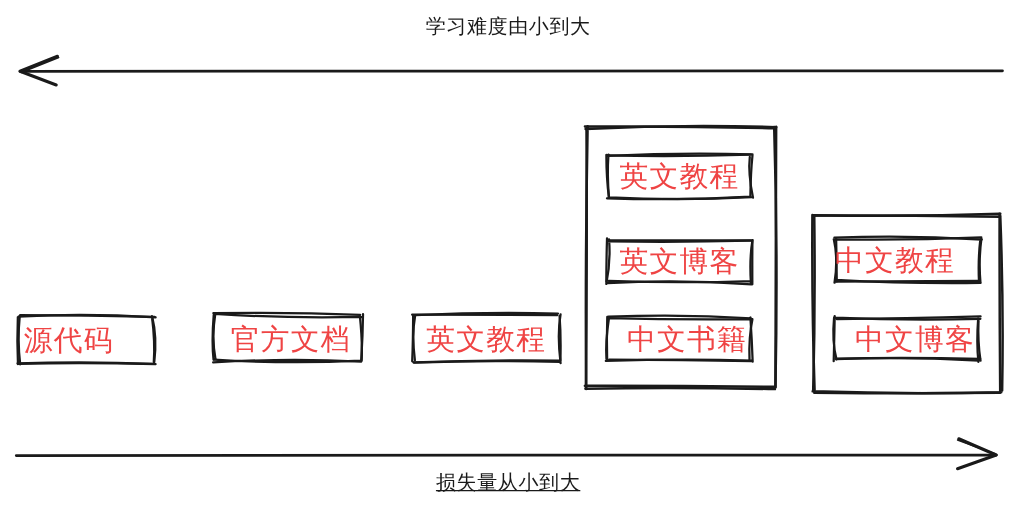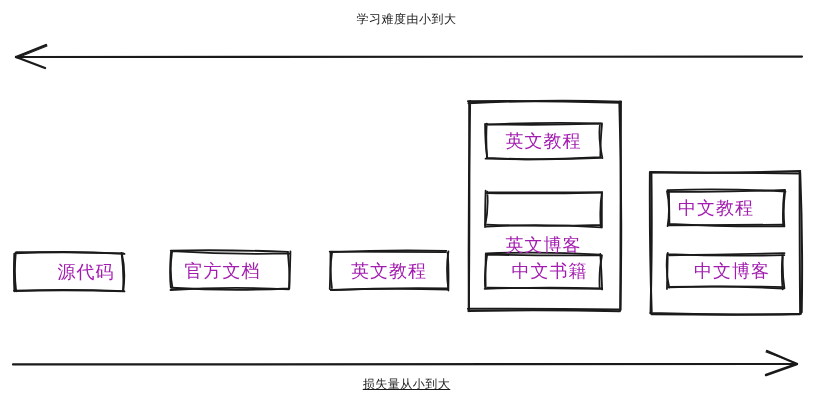--- a/index.html
+++ b/index.html
@@ -16,45 +16,45 @@
   }
   #canvas {
     position: absolute;
     left: 0;
     top: 0;
     width: 813px;
     height: 414px;
   }
   .axis-label {
     position: absolute;
-    font-size: 12px;
+    font-size: 16px;
     color: #1a1a1a;
     letter-spacing: 0.5px;
     white-space: nowrap;
     text-align: center;
     font-family: "DejaVu Sans", "Liberation Sans", sans-serif;
   }
   #top-label {
     left: 0; right: 0;
     top: 11px;
   }
   #bottom-label {
     left: 0; right: 0;
     top: 376px;
     text-decoration: underline;
   }
   .node-label {
     position: absolute;
-    font-size: 18px;
-    color: #a21caf;
+    font-size: 23px;
+    color: #ef4444;
     letter-spacing: 1px;
     white-space: nowrap;
     text-align: center;
     line-height: 1;
-    font-family: Liberation Serif, serif;
+    font-family: Liberation Mono, monospace;
     pointer-events: none;
   }
 </style>
 </head>
 <body>
 
 <svg id="canvas" viewBox="0 0 813 414">
   <defs></defs>
   <g id="axes-layer">
       <path d="M 802 56.6 L 16 57" stroke="#1a1a1a" stroke-width="2.2" fill="none" stroke-linecap="round"></path>
@@ -118,21 +118,21 @@
         <path d="M 669.3058099461747 255.23456144460224 Q 723.2052297593119 255.02291029879026 784.4576889285621 253.12999260454905 M 782.5334078967727 254.87489168829046 Q 781.0639274120629 273.7519358795844 782.7140792609258 289.45996186275033 M 784.1425890930195 287.0737223627855 Q 725.8727790726688 285.730761766774 669.3613846017333 286.8506705762589 M 669.1944235277801 287.50756537961195 Q 665.4365184309131 273.0118178748581 667.2470116618774 254.19064569551995" stroke="#1a1a1a" stroke-width="1.8" fill="none" stroke-linecap="round"></path>
       </g>
     </g>
 </svg>
 
 <div class="axis-label" id="top-label">学习难度由小到大</div>
 
 <div class="axis-label" id="bottom-label">损失量从小到大</div>
 
 <div id="labels-layer">
-    <div class="node-label" style="left: 32px; top: 262.5px; width: 108px;">源代码</div>
-    <div class="node-label" style="left: 164px; top: 261.5px; width: 117px;">官方文档</div>
+    <div class="node-label" style="left: 1px; top: 262.5px; width: 108px;">源代码</div>
+    <div class="node-label" style="left: 174px; top: 261.5px; width: 117px;">官方文档</div>
     <div class="node-label" style="left: 331px; top: 261.5px; width: 116px;">英文教程</div>
     <div class="node-label" style="left: 486px; top: 132px; width: 115px;">英文教程</div>
-    <div class="node-label" style="left: 486px; top: 200px; width: 115px; margin-top: 36px;">英文博客</div>
+    <div class="node-label" style="left: 486px; top: 200px; width: 115px;">英文博客</div>
     <div class="node-label" style="left: 486px; top: 262px; width: 127px;">中文书籍</div>
     <div class="node-label" style="left: 668px; top: 199px; width: 96px;">中文教程</div>
     <div class="node-label" style="left: 668px; top: 262px; width: 128px;">中文博客</div>
   </div>
 
 </body></html>

